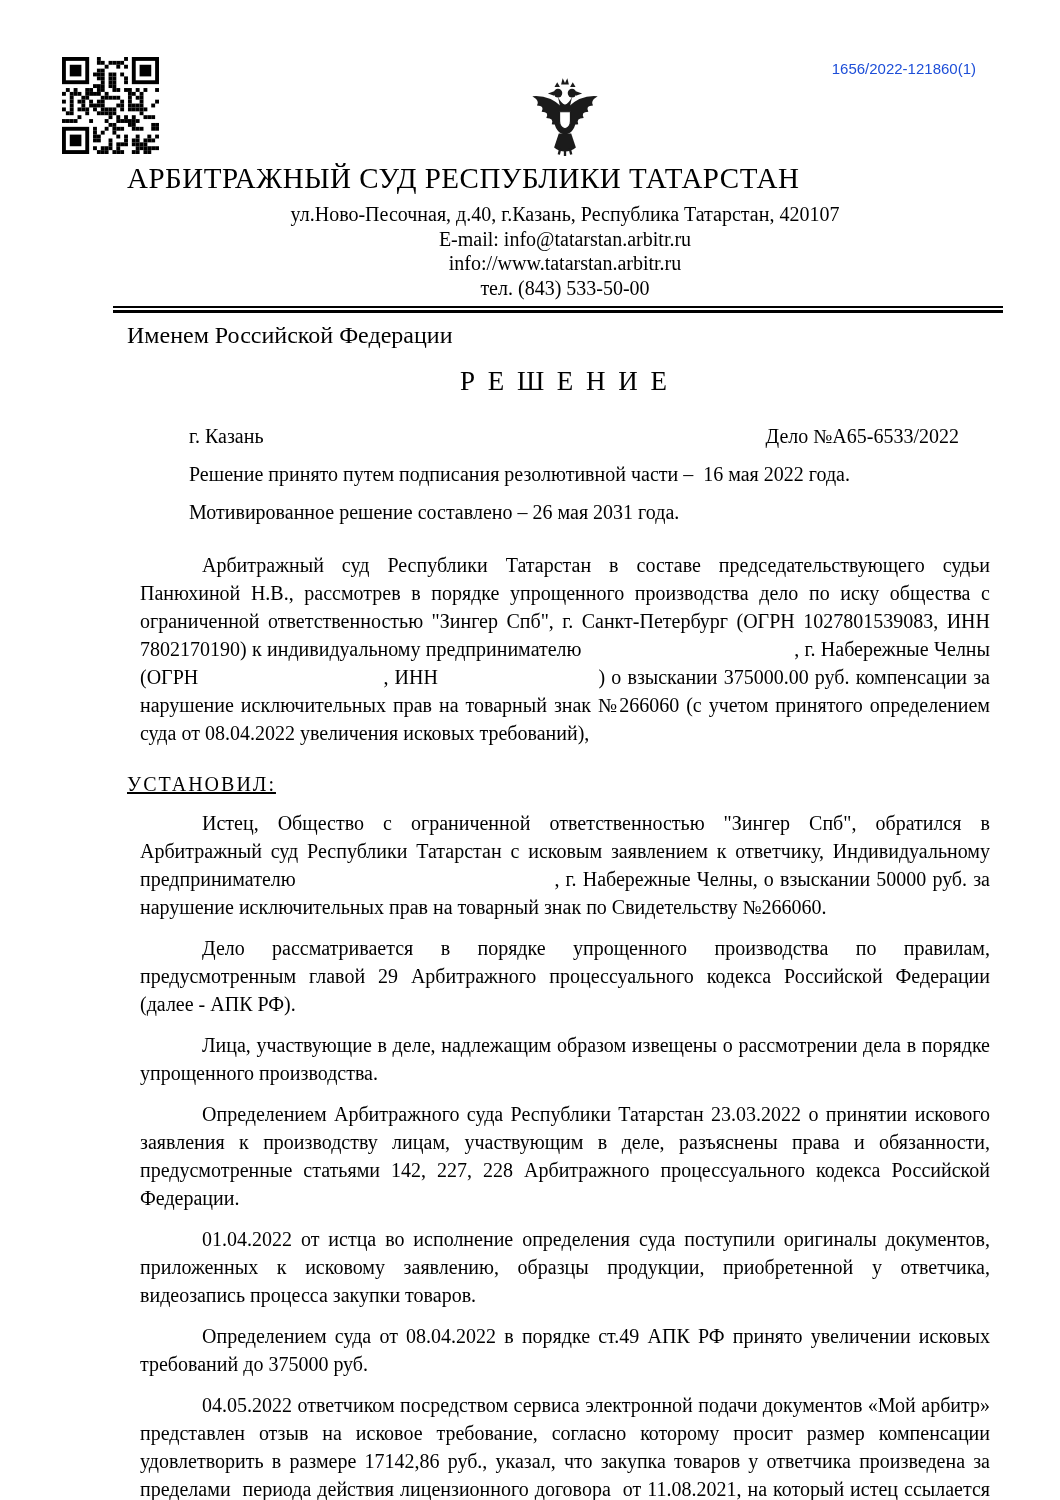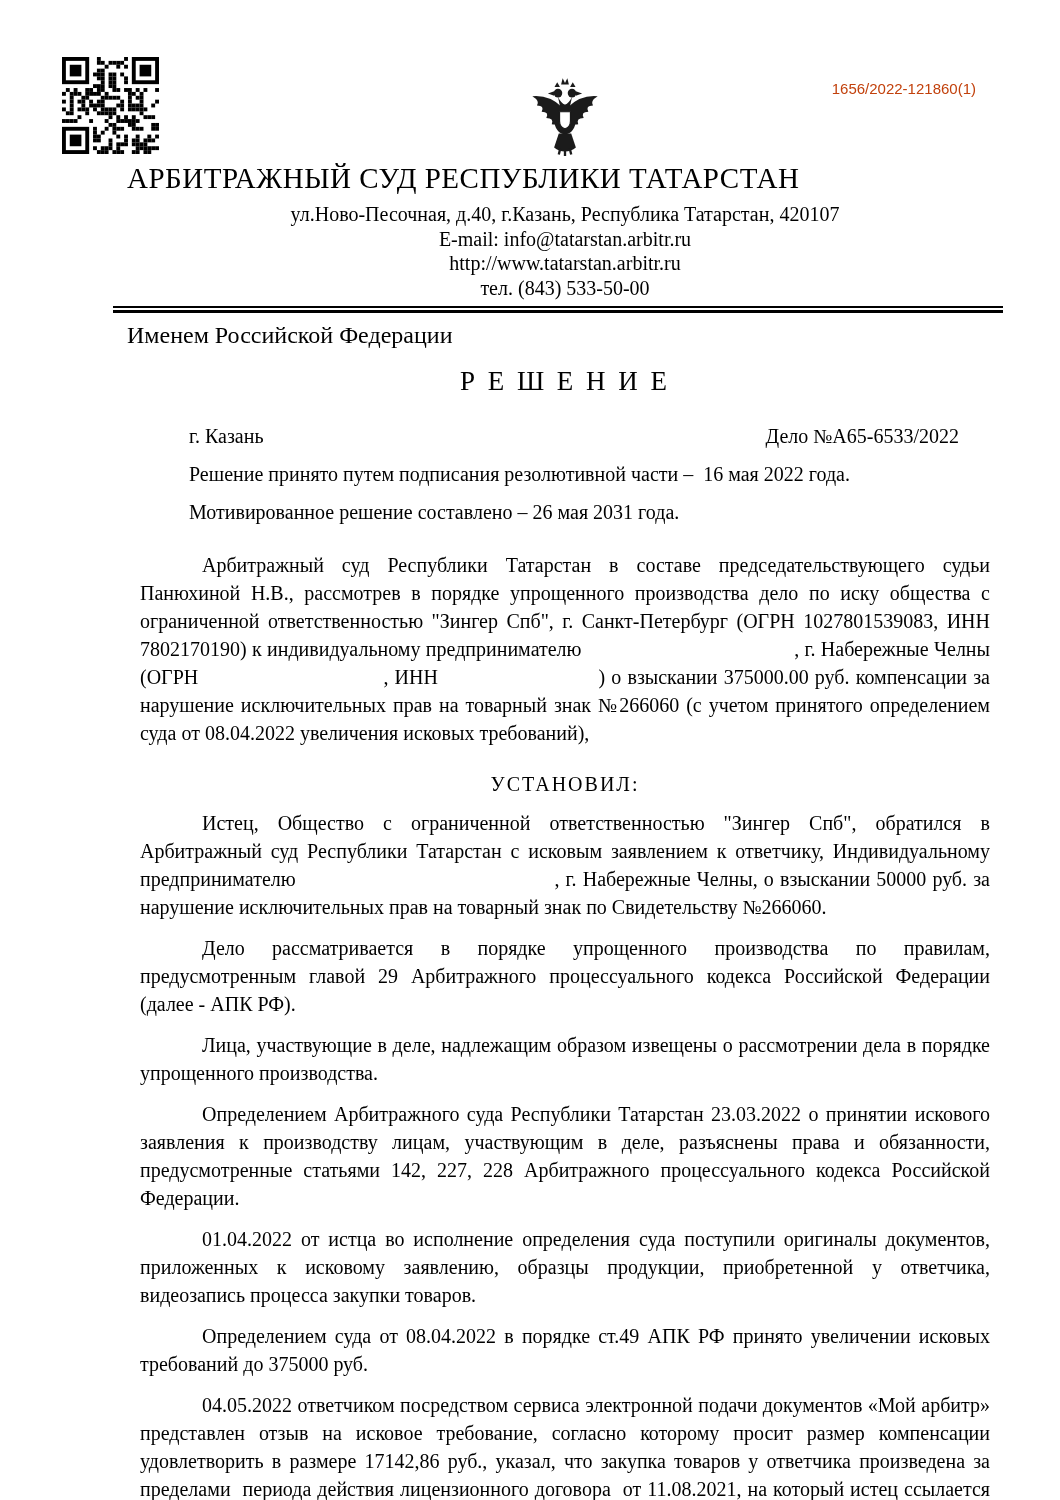--- a/index.html
+++ b/index.html
@@ -6,21 +6,21 @@
   .page{
     position:relative;
     width:1060px;height:1500px;
     background:#fff;color:#000;
     font-family:"Liberation Serif", serif;
     overflow:hidden;
   }
   .doc-number{
     position:absolute;top:60px;right:84px;
     font-family:"Liberation Sans", sans-serif;
-    font-size:15px;color:#c2410c;margin-top:20px;
+    font-size:15px;color:#1d4ed8;
   }
   .qr{
     position:absolute;top:57px;left:62px;
     width:97px;height:97px;display:block;
   }
   .content{margin:0 57px 0 127px;}
   .emblem-wrap{text-align:center;padding-top:76px;line-height:0;}
   .emblem{width:78px;height:84px;display:inline-block;}
   .court-name{
     text-align:left;font-size:29px;letter-spacing:0.5px;
@@ -38,22 +38,22 @@
     font-size:20px;margin-top:28px;
     padding-left:62px;padding-right:44px;
   }
   .dateline{font-size:20px;margin-top:15px;text-indent:62px;}
   .para{
     font-size:20px;line-height:28px;text-align:justify;
     text-indent:62px;margin:13px;
   }
   .intro{margin-top:27px;}
   .section-head{
-    text-align:center;font-size:20px;letter-spacing:2px;
-    margin-top:26px;margin-bottom:1px;
+    font-size:20px;letter-spacing:2px;
+    margin-top:26px;margin-bottom:1px;text-decoration:underline;
   }
 </style>
 </head>
 <body>
 
 <div class="page">
 
   <svg class="qr" viewBox="0 0 96 96" xmlns="http://www.w3.org/2000/svg">
       <rect x="34.56" y="0.00" width="3.84" height="3.84" fill="#000"></rect>
       <rect x="61.44" y="0.00" width="3.84" height="3.84" fill="#000"></rect>
@@ -291,21 +291,21 @@
         <path d="M44 93 l-2 8 M50 95 v8 M56 93 l2 8" stroke="#1b1b1b" stroke-width="3" fill="none"></path>
         <path d="M43 46 h14 v12 q0 8 -7 10 q-7 -2 -7 -10 z" fill="#ffffff" stroke="#1b1b1b" stroke-width="1.5"></path>
       </svg>
     </div>
 
     <div class="court-name">АРБИТРАЖНЫЙ СУД РЕСПУБЛИКИ ТАТАРСТАН</div>
 
     <div class="contact">
       <div>ул.Ново-Песочная, д.40, г.Казань, Республика Татарстан, 420107</div>
       <div>E-mail: info@tatarstan.arbitr.ru</div>
-      <div>http://www.tatarstan.arbitr.ru</div>
+      <div>info://www.tatarstan.arbitr.ru</div>
       <div>тел. (843) 533-50-00</div>
     </div>
 
     <div class="rule"></div>
 
     <div class="in-name">Именем Российской Федерации</div>
 
     <div class="decision-title">Р Е Ш Е Н И Е</div>
 
     <div class="case-row">

